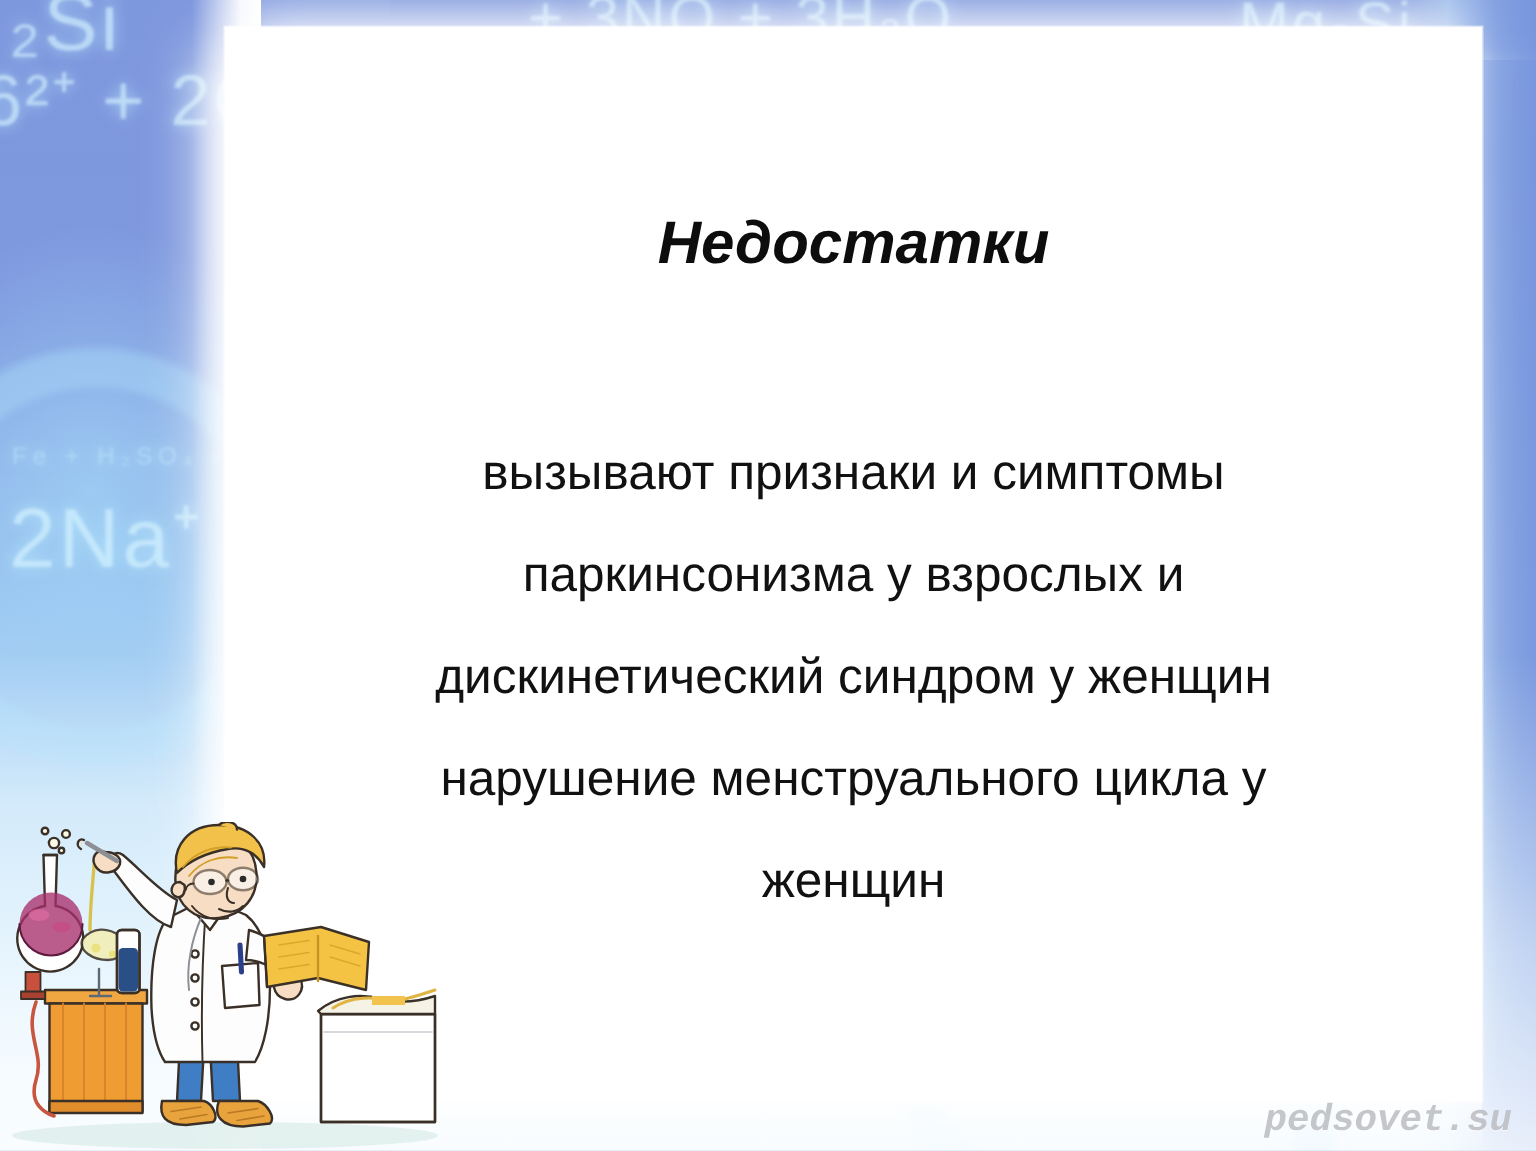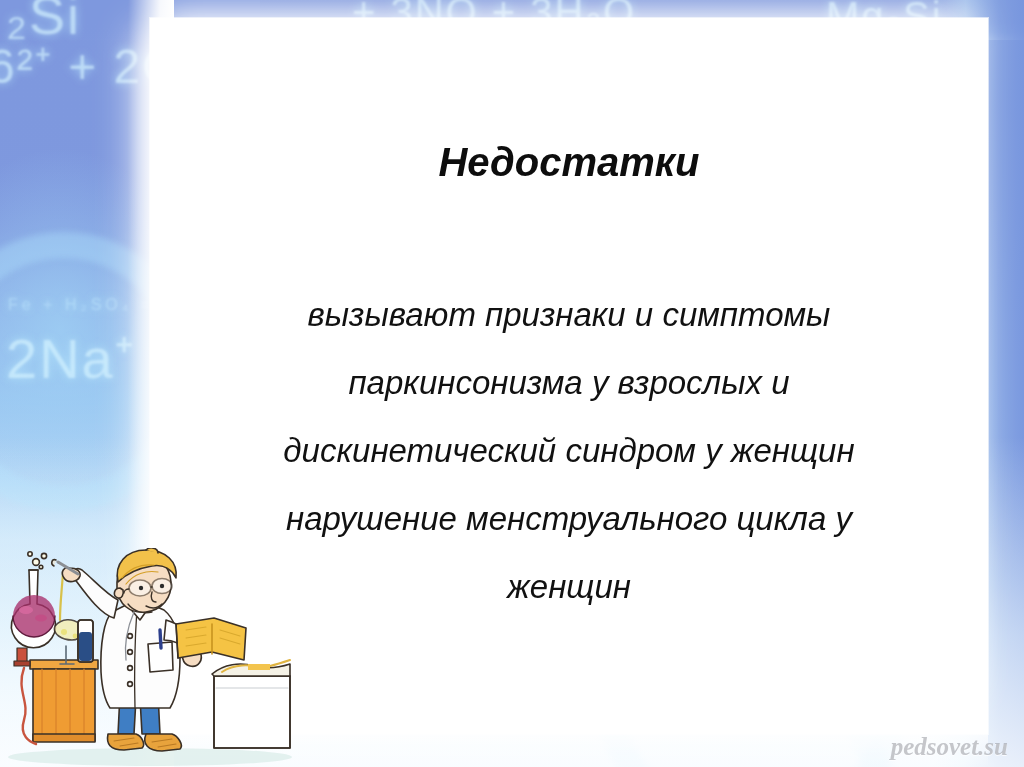--- a/index.html
+++ b/index.html
@@ -142,38 +142,38 @@
   .body-block {
     position: absolute;
     left: 186px;
     top: 288px;
     width: 766px;
     text-align: center;
     color: #111111;
     font-size: 33px;
     line-height: 54px;
   }
-  .body-para { margin: 0; font-style: italic; }
+  .body-para { margin: 0; }
   .body-para + .body-para { margin-top: 14px; }
 
   
   .chemist { position: absolute; left: 0px; top: 548px; width: 300px; height: 219px; }
   .chemist svg { display: block; }
 
   
   .watermark {
     position: absolute;
     right: 16px;
     bottom: 6px;
     font-size: 25px;
     font-weight: bold;
     font-style: italic;
     color: rgba(150,152,158,0.55);
     letter-spacing: 0px;
-    font-family: Liberation Serif, serif;
+    font-family: Liberation Mono, monospace;
     text-shadow: 0 1px 0 rgba(255,255,255,0.7);
     user-select: none;
   }
 </style>
 </head>
 <body>
 
 <div id="slide">
 
   <div class="bg-base"></div>

